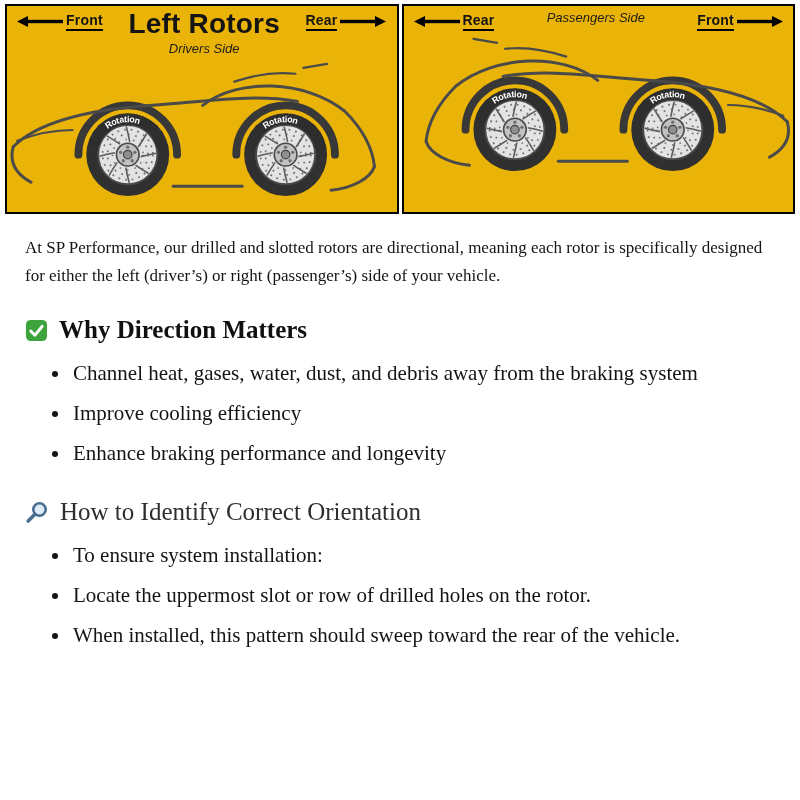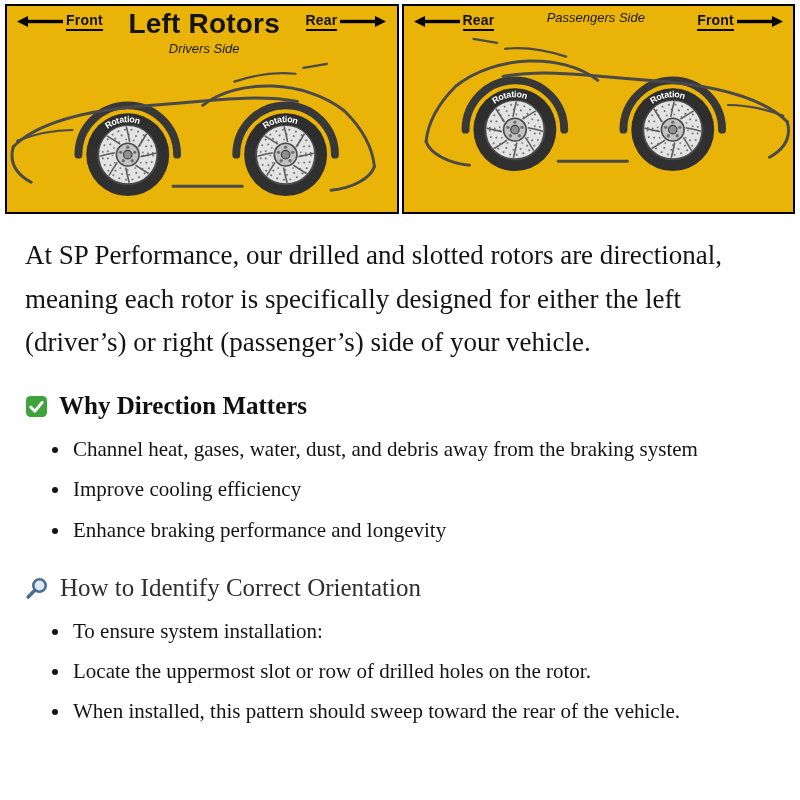--- a/index.html
+++ b/index.html
@@ -16,21 +16,21 @@
   .dir{display:flex;align-items:center;gap:3px;
        font-family:"Liberation Sans",sans-serif;font-weight:bold;font-size:14px;}
   .dir .lbl{border-bottom:2.5px solid #000;padding-bottom:1px;letter-spacing:.2px;}
   .titles{text-align:center;font-family:"Liberation Sans",sans-serif;margin-top:-3px;}
   .titles .t{font-size:28px;font-weight:bold;letter-spacing:.2px;line-height:1.1;}
   .titles .s{font-size:13px;font-weight:normal;font-style:italic;margin-top:1px;color:#1c1c1c;}
   .car{display:block;width:100%;height:148px;}
   .hidden-defs{position:absolute;width:0;height:0;overflow:hidden;}
   
   .content{padding:2px 25px 18px;}
-  p.intro{font-size:27px;line-height:1.62;margin:18px 0 0;}
+  p.intro{font-size:17px;line-height:1.62;margin:18px 0 0;}
   h2.sect{display:flex;align-items:center;gap:11px;font-size:25px;margin:27px 0 0;font-weight:bold;color:#101010;}
   h2.sect.normal{font-weight:normal;color:#2e2e2e;}
   p.lead{font-size:21px;margin:25px 0 0;}
   ul.blt{margin:13px 0 0;padding-left:46px;font-size:21px;line-height:1.58;list-style:disc;}
   ul.blt li{margin:2px 0 7px;padding-left:2px;}
   .emoji{display:inline-flex;flex:0 0 auto;}
 </style>
 </head>
 <body>
 

